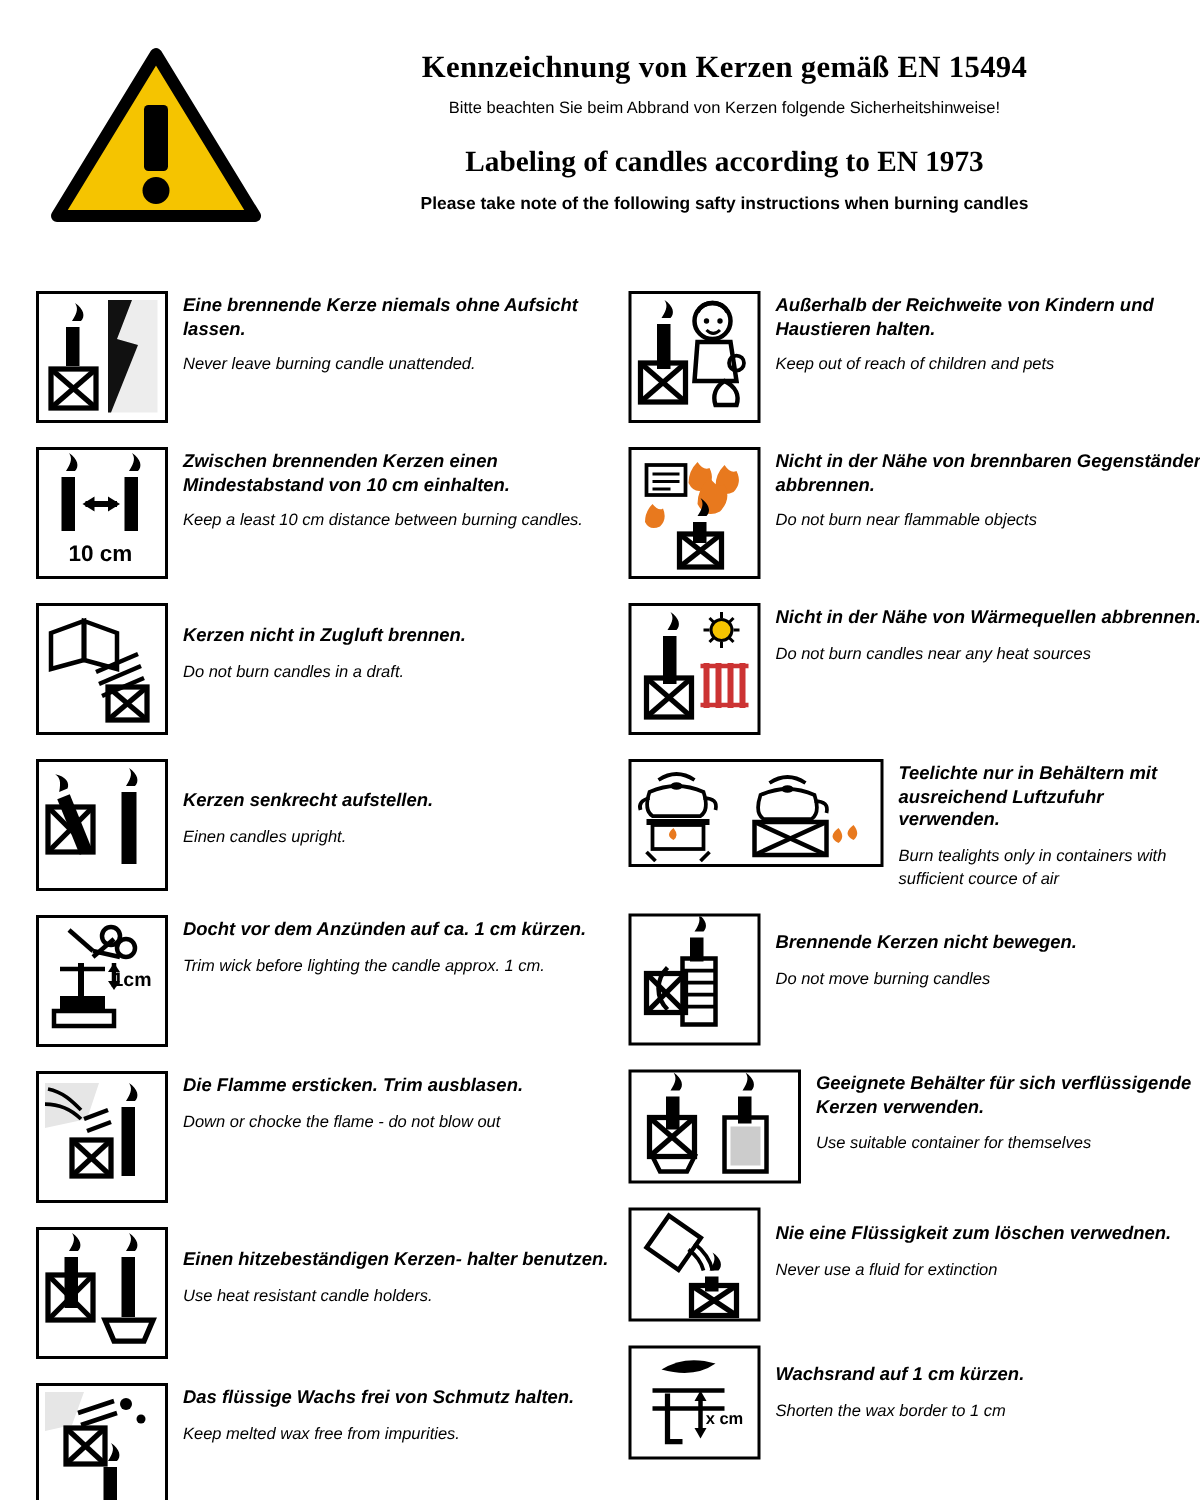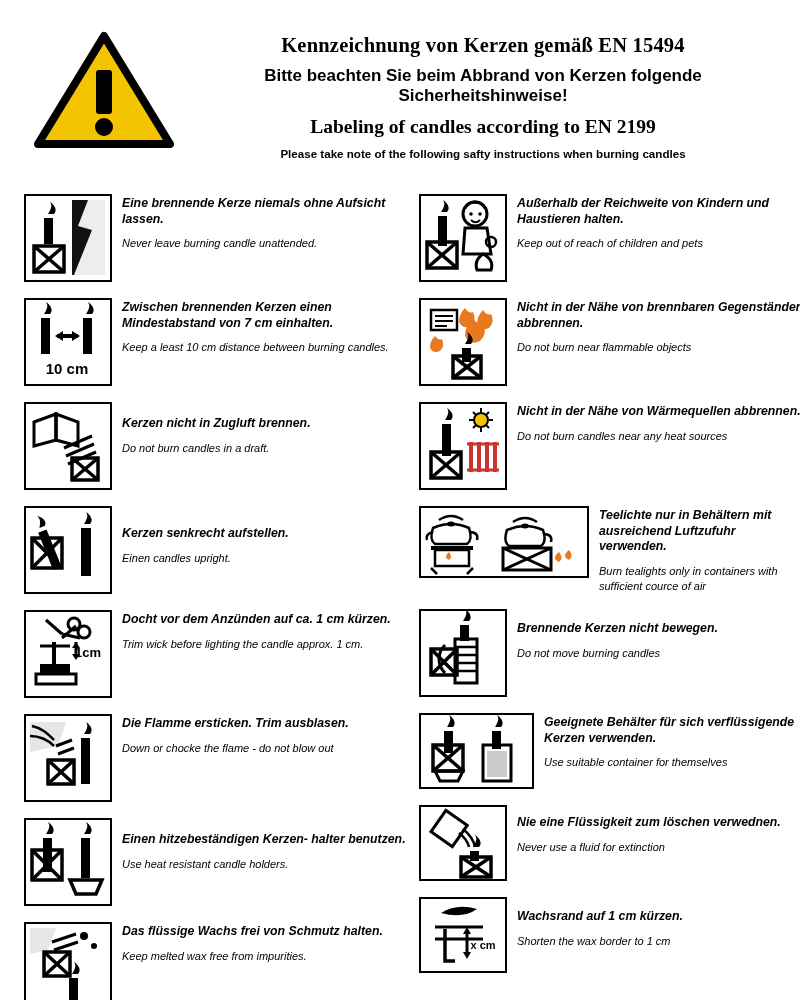--- a/index.html
+++ b/index.html
@@ -45,23 +45,23 @@
     padding-top: 16px;
   }
   .title-de {
     font-size: 20.5px;
     font-weight: bold;
     font-family: "Liberation Serif", serif;
     letter-spacing: .2px;
     margin-bottom: 9px;
   }
   .sub-de {
-    font-size: 17px;
-    font-weight: bold;
-    margin-bottom: 10px;
+    font-size: 11px;
+    font-weight: normal;
+    margin-bottom: 20px;
   }
   .title-en {
     font-size: 19.5px;
     font-weight: bold;
     font-family: "Liberation Serif", serif;
     margin-bottom: 9px;
   }
   .sub-en {
     font-size: 11.6px;
     font-weight: bold;
@@ -129,21 +129,21 @@
       <svg width="140" height="120" viewBox="0 0 140 120">
         <polygon points="70,6 136,114 4,114" fill="#F5C400" stroke="#000" stroke-width="8" stroke-linejoin="round"></polygon>
         <rect x="62" y="40" width="16" height="44" rx="3" fill="#000"></rect>
         <circle cx="70" cy="97" r="9" fill="#000"></circle>
       </svg>
     </div>
 
     <div class="header-text">
       <div class="title-de">Kennzeichnung  von Kerzen gemäß EN 15494</div>
       <div class="sub-de">Bitte beachten Sie beim Abbrand von Kerzen folgende Sicherheitshinweise!</div>
-      <div class="title-en">Labeling of candles according to EN 2199</div>
+      <div class="title-en">Labeling of candles according to EN 1973</div>
       <div class="sub-en">Please take note of the following safty instructions when burning candles</div>
     </div>
   </div>
 
   <div class="columns">
 
     <div class="col">
 
       <div class="rule">
         <div class="icon-box b88">
@@ -171,21 +171,21 @@
             <path d="M60 14 c4 -6 4 -9 2 -12 c6 4 7 9 4 12z" fill="#000"></path>
             <rect x="57" y="18" width="9" height="36" fill="#000"></rect>
             <rect x="5" y="6" width="73" height="52" fill="none" stroke="#000" stroke-width="0"></rect>
             <line x1="31" y1="36" x2="52" y2="36" stroke="#000" stroke-width="4"></line>
             <polygon points="29,36 37,31 37,41" fill="#000"></polygon>
             <polygon points="54,36 46,31 46,41" fill="#000"></polygon>
             <text x="41" y="74" font-family="Liberation Sans, sans-serif" font-size="15" font-weight="bold" text-anchor="middle" fill="#000">10 cm</text>
           </svg>
         </div>
         <div class="txt">
-          <div class="t-de">Zwischen brennenden Kerzen einen Mindestabstand von 7 cm einhalten.</div>
+          <div class="t-de">Zwischen brennenden Kerzen einen Mindestabstand von 10 cm einhalten.</div>
           <div class="t-en">Keep a least 10 cm distance between burning candles.</div>
         </div>
       </div>
 
       <div class="rule">
         <div class="icon-box b88">
           <svg width="83" height="83" viewBox="0 0 83 83">
             <path d="M8 18 L30 10 L30 36 L8 42 Z" fill="none" stroke="#000" stroke-width="3"></path>
             <path d="M30 10 L52 18 L52 42 L30 36 Z" fill="none" stroke="#000" stroke-width="3"></path>
             <line x1="30" y1="10" x2="30" y2="36" stroke="#000" stroke-width="3"></line>

